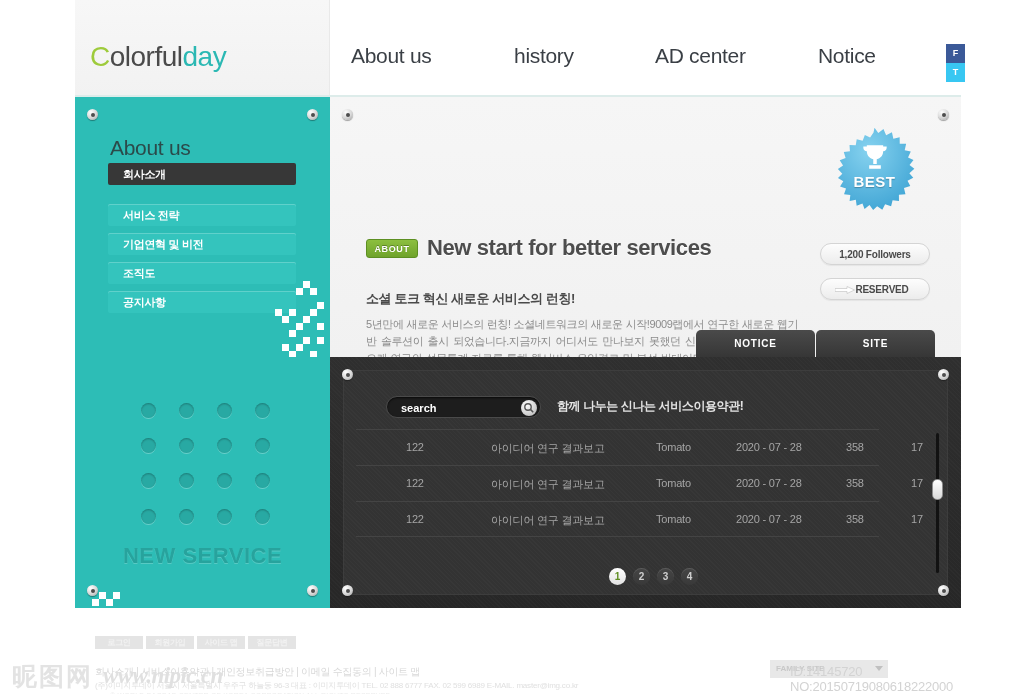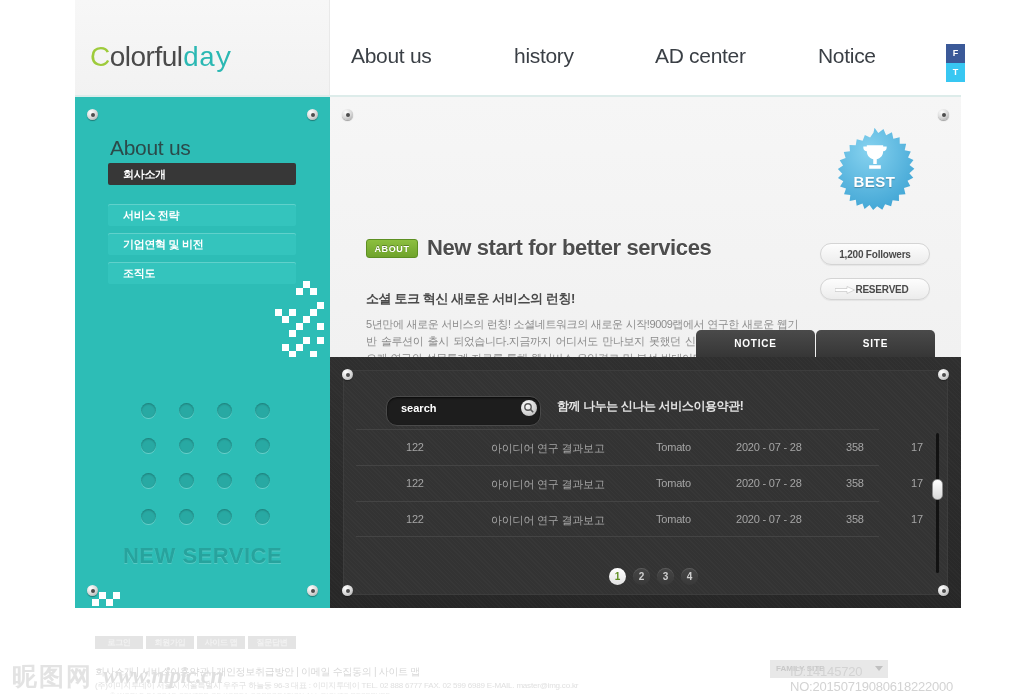--- a/index.html
+++ b/index.html
@@ -17,21 +17,21 @@
     position: absolute; left: 75px; top: 0; width: 255px; height: 96px;
     background: linear-gradient(to bottom, #f7f7f7 0%, #f2f2f2 100%);
     border-right: 1px solid #e9e9e9;
   }
   #logo {
     position: absolute; left: 15px; top: 41px;
     font-size: 28px; letter-spacing: -0.5px; font-weight: 400;
   }
   #logo .c1 { color: #9ecb3b; }
   #logo .c2 { color: #4a4a4a; }
-  #logo .c3 { color: #2bb8b3; font-family: Liberation Mono, monospace; }
+  #logo .c3 { color: #2bb8b3; }
 
   .nav-item {
     position: absolute; top: 44px;
     font-size: 21px; color: #3a3f45; font-weight: 400; letter-spacing: -0.3px;
     cursor: pointer; white-space: nowrap;
   }
   #nav-0 { left: 351px; }
   #nav-1 { left: 514px; }
   #nav-2 { left: 655px; }
   #nav-3 { left: 818px; }
@@ -177,21 +177,21 @@
       repeating-linear-gradient(45deg, rgba(255,255,255,.02) 0 1px, transparent 1px 3px),
       #333333;
     border: 1px solid #3d3d3d; border-radius: 2px;
   }
   #screw-dtl { left: 12px; top: 12px; }
   #screw-dtr { left: 608px; top: 12px; }
   #screw-dbl { left: 12px; top: 228px; }
   #screw-dbr { left: 608px; top: 228px; }
 
   #search-box {
-    position: absolute; left: 42px; top: 25px; width: 155px; height: 30px;
+    position: absolute; left: 42px; top: 25px; width: 155px; height: 22px;
     border-radius: 11px; background: #1d1d1d;
     border: 1px solid #4a4a4a; box-shadow: inset 0 1px 2px rgba(0,0,0,.7);
   }
   #search-input {
     position: absolute; left: 14px; top: 0; width: 110px; height: 22px;
     background: transparent; border: 0; outline: none;
     color: #ffffff; font-size: 11px; font-weight: bold;
     font-family: "Liberation Sans", sans-serif;
   }
   #search-btn {
@@ -320,20 +320,21 @@
   <div id="left-panel">
     <div class="screw" id="screw-tl"></div>
     <div class="screw" id="screw-tr"></div>
 
     <div id="sidebar-title">About us</div>
 
     <div class="side-item active" style="top:66px">회사소개</div>
     <div class="side-item normal" style="top:107px">서비스 전략</div>
     <div class="side-item normal" style="top:165px">조직도</div>
     <div class="side-item normal" style="top:136px">기업연혁 및 비전</div>
+    <div class="side-item normal" style="top:194px">공지사항</div>
 
     <div class="pixdeco">
       <div class="px" style="left:221px; top:191px;"></div>
       <div class="px" style="left:228px; top:184px;"></div>
       <div class="px" style="left:235px; top:191px;"></div>
       <div class="px" style="left:200px; top:212px;"></div>
       <div class="px" style="left:207px; top:219px;"></div>
       <div class="px" style="left:214px; top:212px;"></div>
       <div class="px" style="left:221px; top:226px;"></div>
       <div class="px" style="left:228px; top:219px;"></div>

